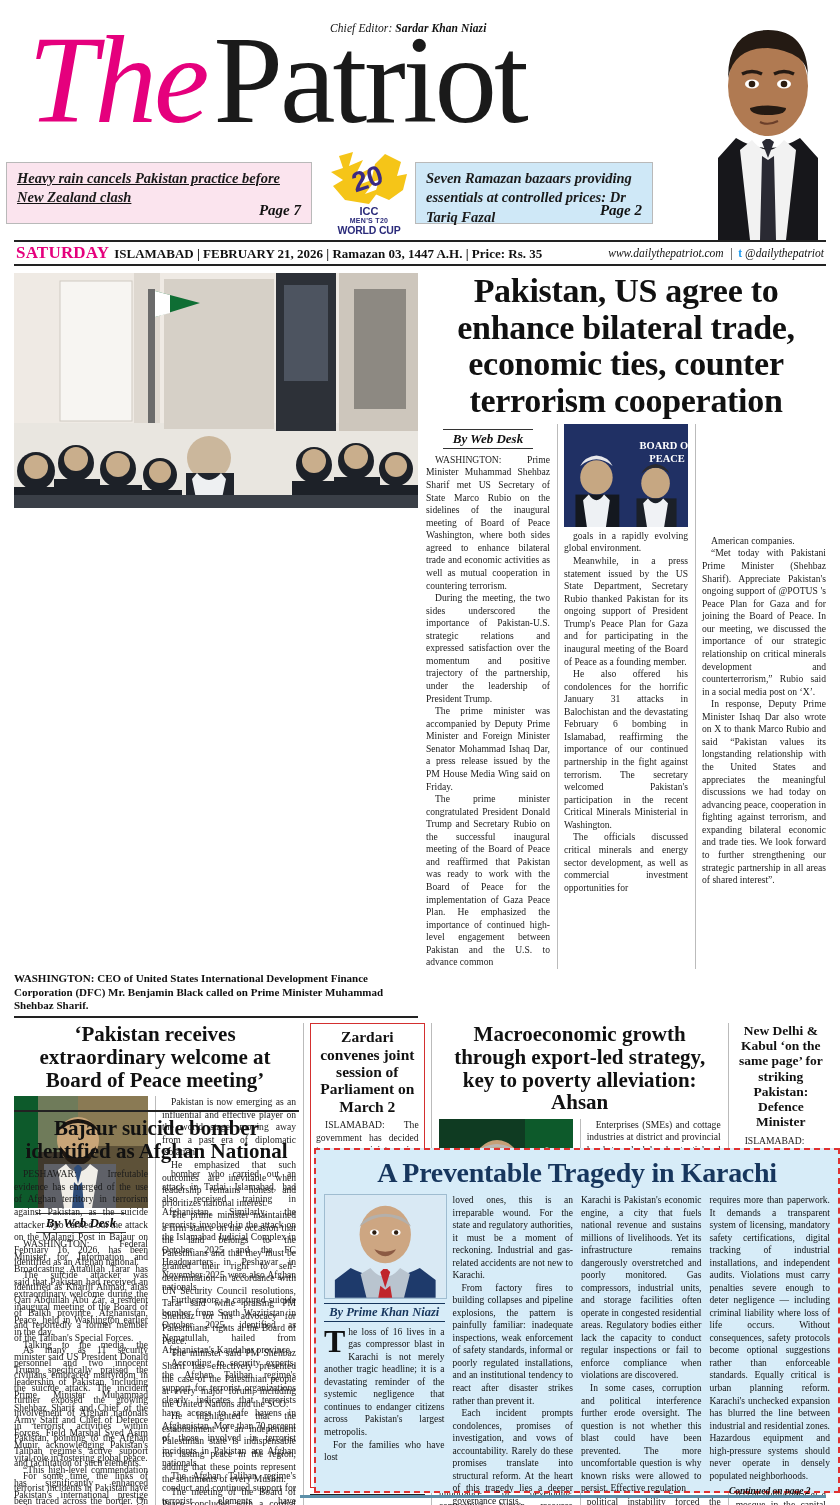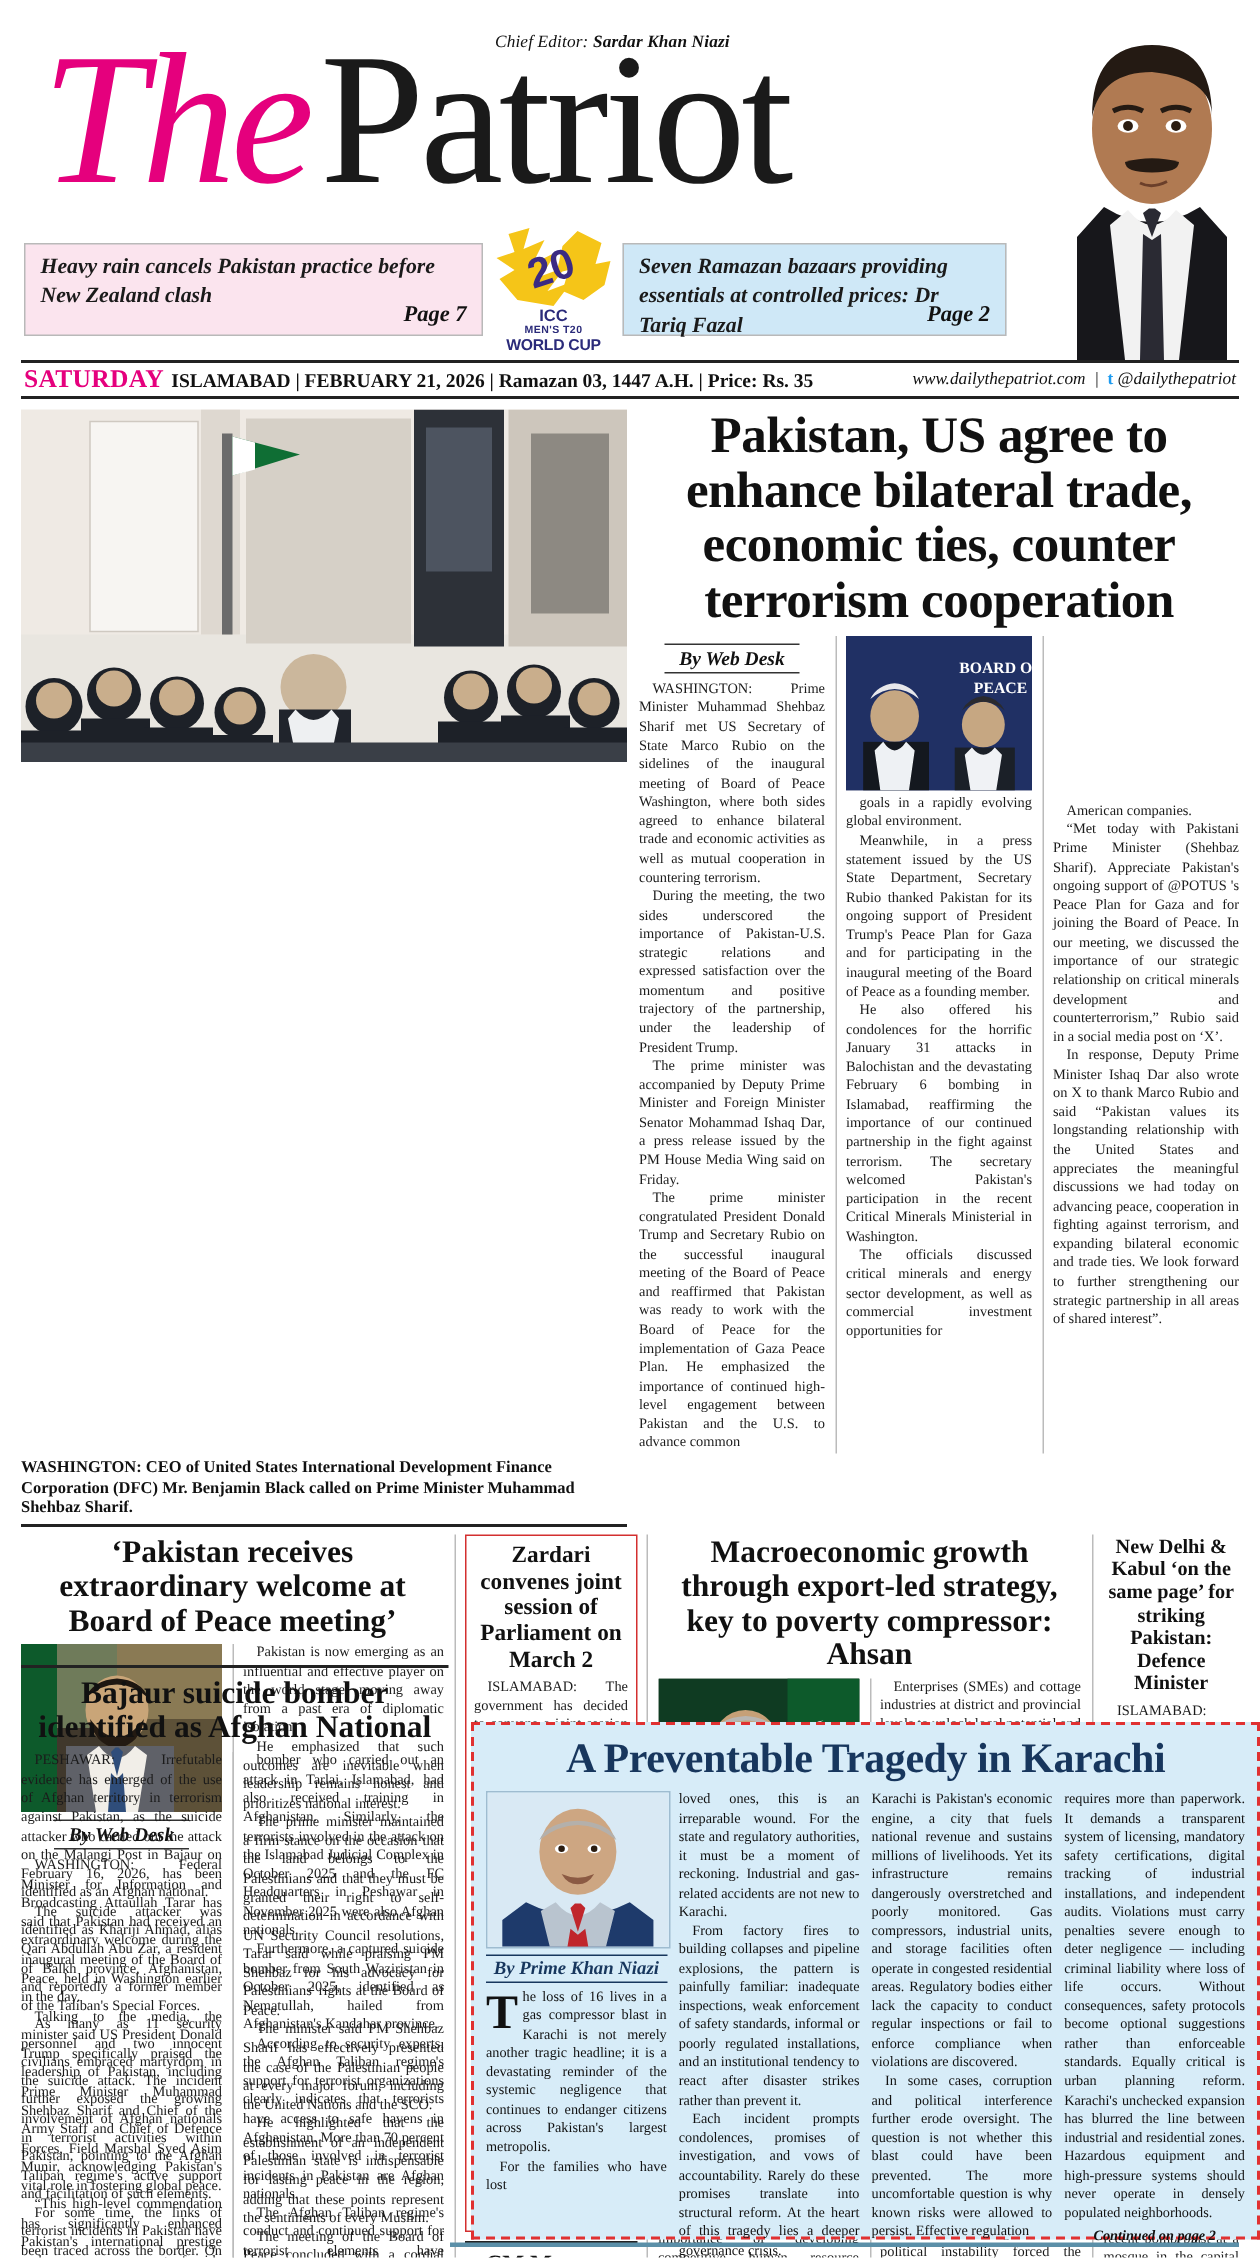--- a/index.html
+++ b/index.html
@@ -31,22 +31,22 @@
     position:absolute;right:14px;top:8px;width:120px;height:232px;
     overflow:hidden;
   }
   .editor-photo svg{display:block;}
 
   
   .ear{
     position:absolute;top:162px;box-sizing:border-box;
     border:1px solid #b9b9b9;height:62px;padding:6px 10px 4px 10px;
   }
-  .ear.left{left:16px;width:306px;background:#fbe4ee;}
-  .ear.right{left:415px;width:256px;background:#cfe8f7;}
+  .ear.left{left:6px;width:306px;background:#fbe4ee;text-decoration:underline;}
+  .ear.right{left:415px;width:238px;background:#cfe8f7;}
   .ear .txt{
     font-family:"Liberation Serif",serif;font-style:italic;font-weight:bold;
     font-size:14.5px;line-height:1.33;color:#1a1a1a;
   }
   .ear .pageno{
     position:absolute;right:10px;bottom:4px;
     font-family:"Liberation Serif",serif;font-style:italic;font-weight:bold;font-size:15px;
   }
   .t20{
     position:absolute;left:327px;top:150px;width:84px;height:84px;text-align:center;
@@ -359,21 +359,21 @@
 
       <div style="border-top:2px solid #222;margin-top:6px"></div>
 
       <div style="margin-top:5px">
         <div class="hl hl-small">CM Maryam stresses collective efforts to ensure social justice</div>
 
       </div>
     </div>
 
     <div class="colC">
-      <div class="hl hl-mid">Macroeconomic growth through export-led strategy, key to poverty compressor: Ahsan</div>
+      <div class="hl hl-mid">Macroeconomic growth through export-led strategy, key to poverty alleviation: Ahsan</div>
       <div style="display:flex;gap:7px;margin-top:5px">
         <div style="width:134px">
           <svg class="photo-svg" viewBox="0 0 134 112">
             <rect width="134" height="112" fill="#14361f"></rect>
             <rect x="0" y="0" width="134" height="112" fill="#0f3b22"></rect>
             <path d="M86 0 L134 0 L134 112 L86 112 Z" fill="#0d5a2b"></path>
             <path d="M110 28 a15 15 0 1 0 10 27 a12 12 0 1 1 -10 -27Z" fill="#ffffff"></path>
             <path d="M124 36 l3 7 7 1 -5 5 1 7 -6 -4 -6 4 1 -7 -5 -5 7 -1Z" fill="#ffffff"></path>
             <ellipse cx="58" cy="46" rx="23" ry="25" fill="#c6a077"></ellipse>
             <path d="M35 38 Q58 18 81 38 Q76 26 58 25 Q40 26 35 38Z" fill="#b9b6b2"></path>

